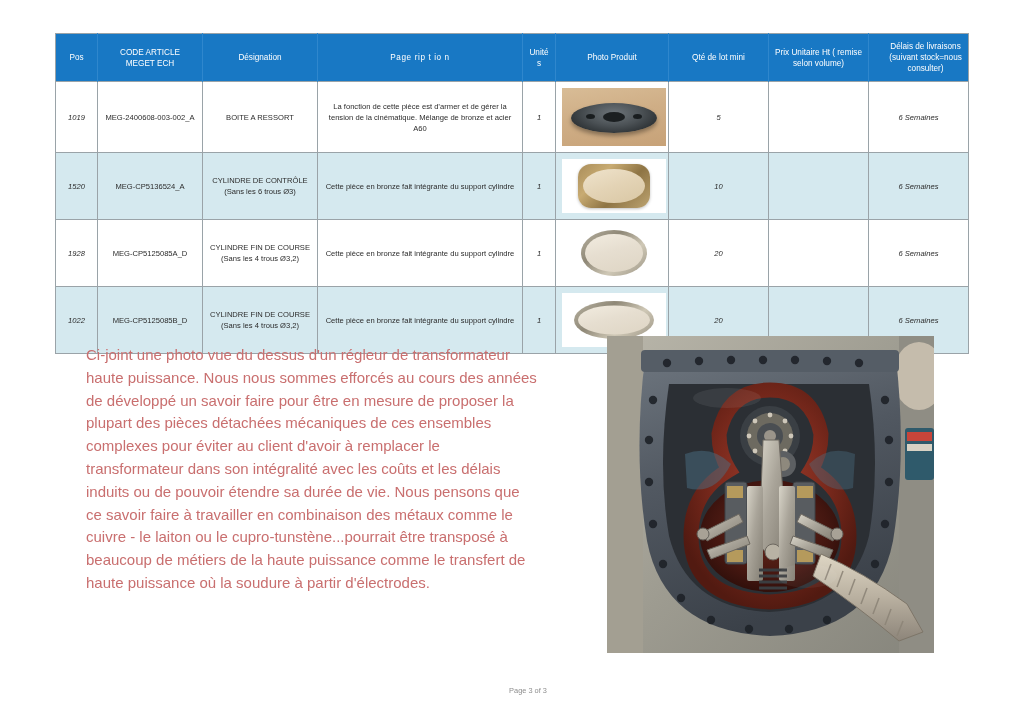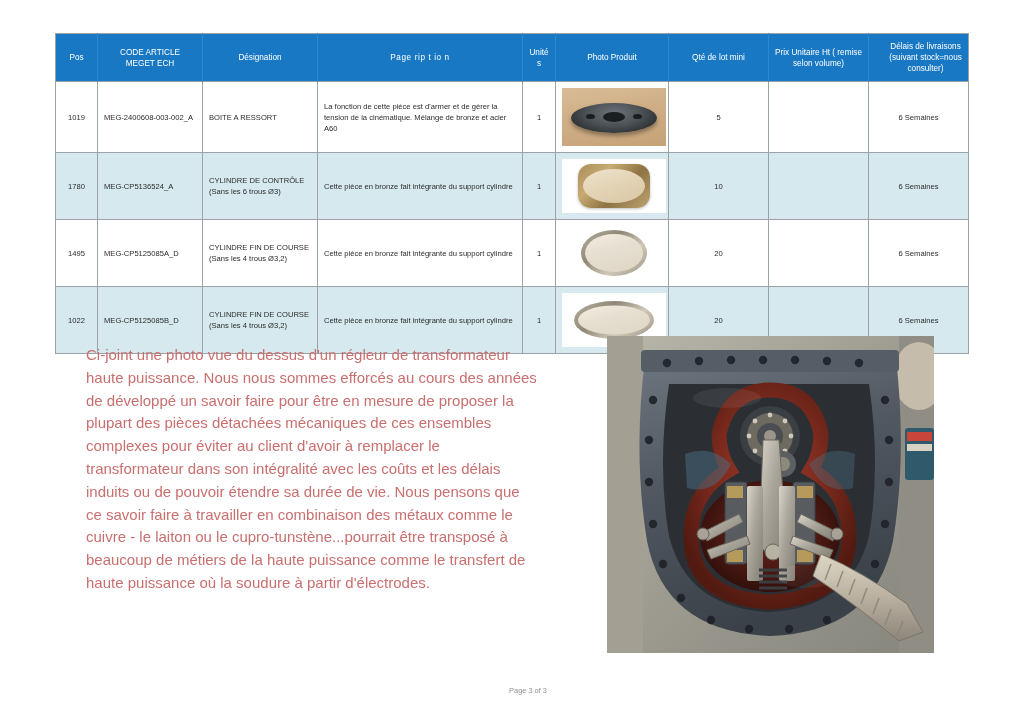--- a/index.html
+++ b/index.html
@@ -54,27 +54,28 @@
   }
   table.parts th:last-child { border-right: none; padding-left: 19px; }
   th.th-left { text-align: left; padding-left: 9px; }
 
   table.parts td {
     border: 1px solid #9aa3a8;
     font-size: 7.6px;
     line-height: 1.45;
     padding: 6px 6px;
     vertical-align: middle;
+    text-align: center;
     color: #2b2b2b;
     background: #ffffff;
   }
   tr.alt td { background: #d5e9ef; }
   td.td-left { text-align: left; padding-left: 9px; }
   td.td-desc { text-align: left; padding-left: 12px; padding-right: 10px; }
-  td.td-num { text-align: center; }
+  td.td-num { text-align: center; font-style: italic; }
   td.td-photo { padding: 4px 2px; }
 
   
   col.c-pos    { width: 42px; }
   col.c-code   { width: 105px; }
   col.c-desig  { width: 115px; }
   col.c-desc   { width: 205px; }
   col.c-unite  { width: 33px; }
   col.c-photo  { width: 113px; }
   col.c-qte    { width: 100px; }
@@ -255,40 +256,40 @@
               <span class="disc-hole h1"></span>
               <span class="disc-hole h2"></span>
             </span>
           </td>
           <td class="td-num">5</td>
           <td class="td-num"></td>
           <td class="td-num">6 Semaines</td>
         </tr>
 
         <tr class="alt">
-          <td class="td-num">1780</td>
+          <td class="td-num">1520</td>
           <td class="td-left">MEG-CP5136524_A</td>
           <td class="td-left">
             <span class="desig-main">CYLINDRE DE CONTRÔLE</span>
             <span class="desig-sub">(Sans les 6 trous Ø3)</span>
           </td>
           <td class="td-desc">Cette pièce en bronze fait intégrante du support cylindre</td>
           <td class="td-num">1</td>
           <td class="td-photo">
             <span class="thumb ph-rect">
               <span class="ring"></span>
             </span>
           </td>
           <td class="td-num">10</td>
           <td class="td-num"></td>
           <td class="td-num">6 Semaines</td>
         </tr>
 
         <tr>
-          <td class="td-num">1495</td>
+          <td class="td-num">1928</td>
           <td class="td-left">MEG-CP5125085A_D</td>
           <td class="td-left">
             <span class="desig-main">CYLINDRE FIN DE COURSE</span>
             <span class="desig-sub">(Sans les 4 trous Ø3,2)</span>
           </td>
           <td class="td-desc">Cette pièce en bronze fait intégrante du support cylindre</td>
           <td class="td-num">1</td>
           <td class="td-photo">
             <span class="thumb ph-oval">
               <span class="ring"></span>

